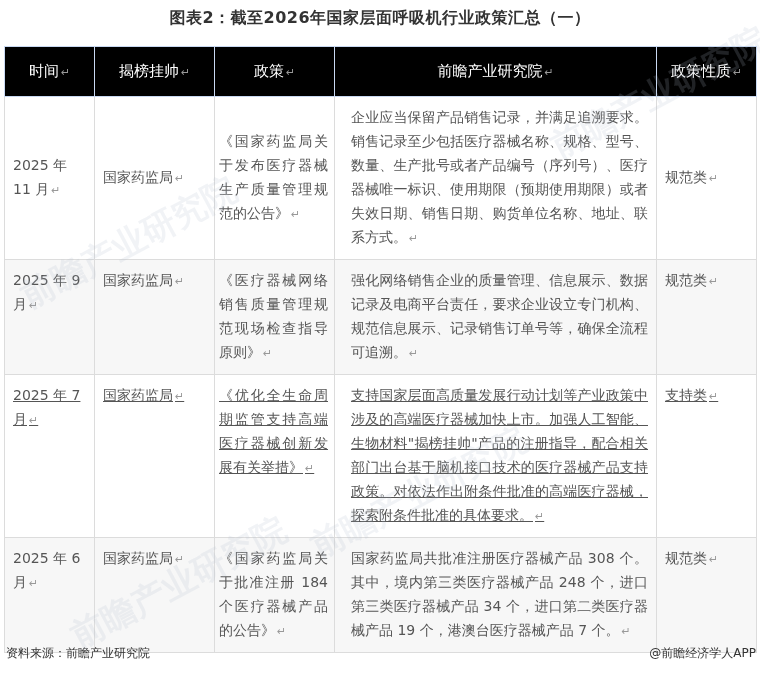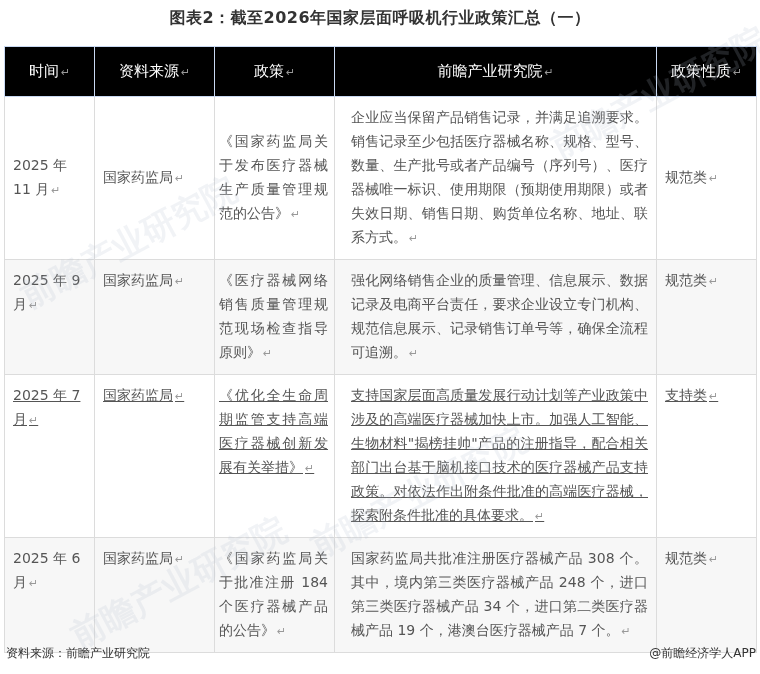--- a/index.html
+++ b/index.html
@@ -59,21 +59,21 @@
       <colgroup>
         <col class="c1">
           <col class="c2">
           <col class="c3">
           <col class="c4">
           <col class="c5">
       </colgroup>
       <thead>
         <tr>
           <th><span>时间</span><span class="ret">↵</span></th>
-          <th><span>资料来源</span><span class="ret">↵</span></th>
+          <th><span>揭榜挂帅</span><span class="ret">↵</span></th>
           <th><span>政策</span><span class="ret">↵</span></th>
           <th><span>前瞻产业研究院</span><span class="ret">↵</span></th>
           <th><span>政策性质</span><span class="ret">↵</span></th>
         </tr>
       </thead>
       <tbody>
         <tr style="height:140px;">
           <td class="time middle-v"><span>2025 年 11 月</span><span class="ret">↵</span></td>
           <td class="middle-v"><span>国家药监局</span><span class="ret">↵</span></td>
           <td class="policy middle-v"><span>《国家药监局关于发布医疗器械生产质量管理规范的公告》</span><span class="ret">↵</span></td>

